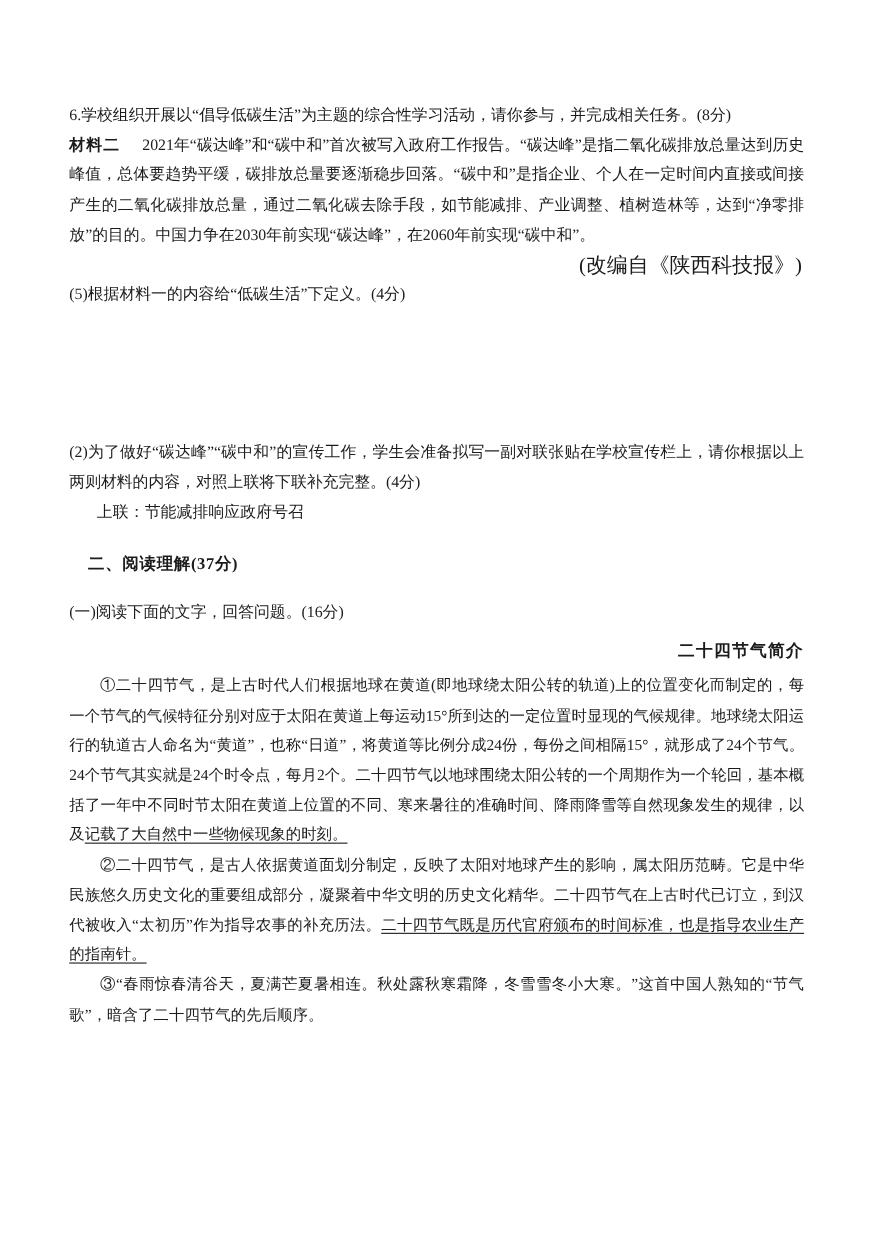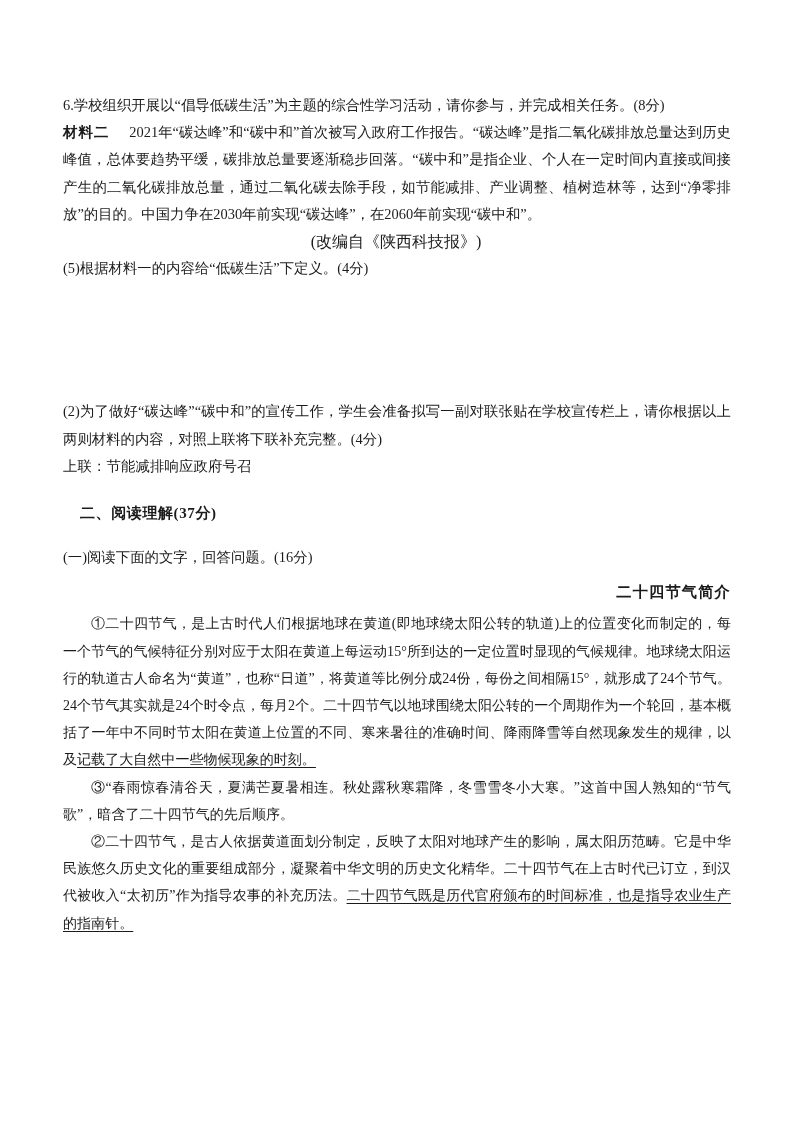--- a/index.html
+++ b/index.html
@@ -32,20 +32,21 @@
     top: 92px;
     width: 668px;
   }
 
   
   .line {
     font-size: 14.4px;
     line-height: 27.2px;
     letter-spacing: 0.1px;
     white-space: nowrap;
+    margin-left: 25px;
   }
 
   .para {
     font-size: 14px;
     line-height: 27.2px;
     text-align: justify;
     text-justify: inter-ideograph;
     letter-spacing: 0.05px;
   }
 
@@ -65,23 +66,23 @@
   }
 
   .mat-label {
     font-weight: bold;
     letter-spacing: 1px;
   }
 
   .mat-gap { display: inline-block; width: 20px; }
 
   .source-line {
-    font-size: 16px;
+    font-size: 19px;
     line-height: 27.2px;
-    text-align: center;
+    text-align: right;
     padding-right: 2px;
     margin: 0;
   }
 
   .answer-space { height: 116px; }
 
   .blank-rule {
     display: inline-block;
     width: 247px;
     border-bottom: 1px solid #3a3a3a;
@@ -144,19 +145,19 @@
     <div class="q-head">(一)阅读下面的文字，回答问题。(16分)</div>
 
     <div class="sp-title-top"></div>
 
     <div class="article-title">二十四节气简介</div>
 
     <div class="sp-small"></div>
 
     <div class="para indent2"><span>①</span><span>二十四节气，是上古时代人们根据地球在黄道(即地球绕太阳公转的轨道)上的位置变化而制定的，每一个节气的气候特征分别对应于太阳在黄道上每运动15°所到达的一定位置时显现的气候规律。地球绕太阳运行的轨道古人命名为“黄道”，也称“日道”，将黄道等比例分成24份，每份之间相隔15°，就形成了24个节气。24个节气其实就是24个时令点，每月2个。二十四节气以地球围绕太阳公转的一个周期作为一个轮回，基本概括了一年中不同时节太阳在黄道上位置的不同、寒来暑往的准确时间、降雨降雪等自然现象发生的规律，以及</span><span class="u">记载了大自然中一些物候现象的时刻。</span></div>
 
+    <div class="para indent2"><span>②</span><span>二十四节气，是古人依据黄道面划分制定，反映了太阳对地球产生的影响，属太阳历范畴。它是中华民族悠久历史文化的重要组成部分，凝聚着中华文明的历史文化精华。二十四节气在上古时代已订立，到汉代被收入“太初历”作为指导农事的补充历法。</span><span class="u">二十四节气既是历代官府颁布的时间标准，也是指导农业生产的指南针。</span></div>
+
     <div class="para indent2"><span>③</span><span>“春雨惊春清谷天，夏满芒夏暑相连。秋处露秋寒霜降，冬雪雪冬小大寒。”这首中国人熟知的“节气歌”，暗含了二十四节气的先后顺序。</span></div>
-
-    <div class="para indent2"><span>②</span><span>二十四节气，是古人依据黄道面划分制定，反映了太阳对地球产生的影响，属太阳历范畴。它是中华民族悠久历史文化的重要组成部分，凝聚着中华文明的历史文化精华。二十四节气在上古时代已订立，到汉代被收入“太初历”作为指导农事的补充历法。</span><span class="u">二十四节气既是历代官府颁布的时间标准，也是指导农业生产的指南针。</span></div>
 
 
   </div>
 </div>
 
 </body></html>

